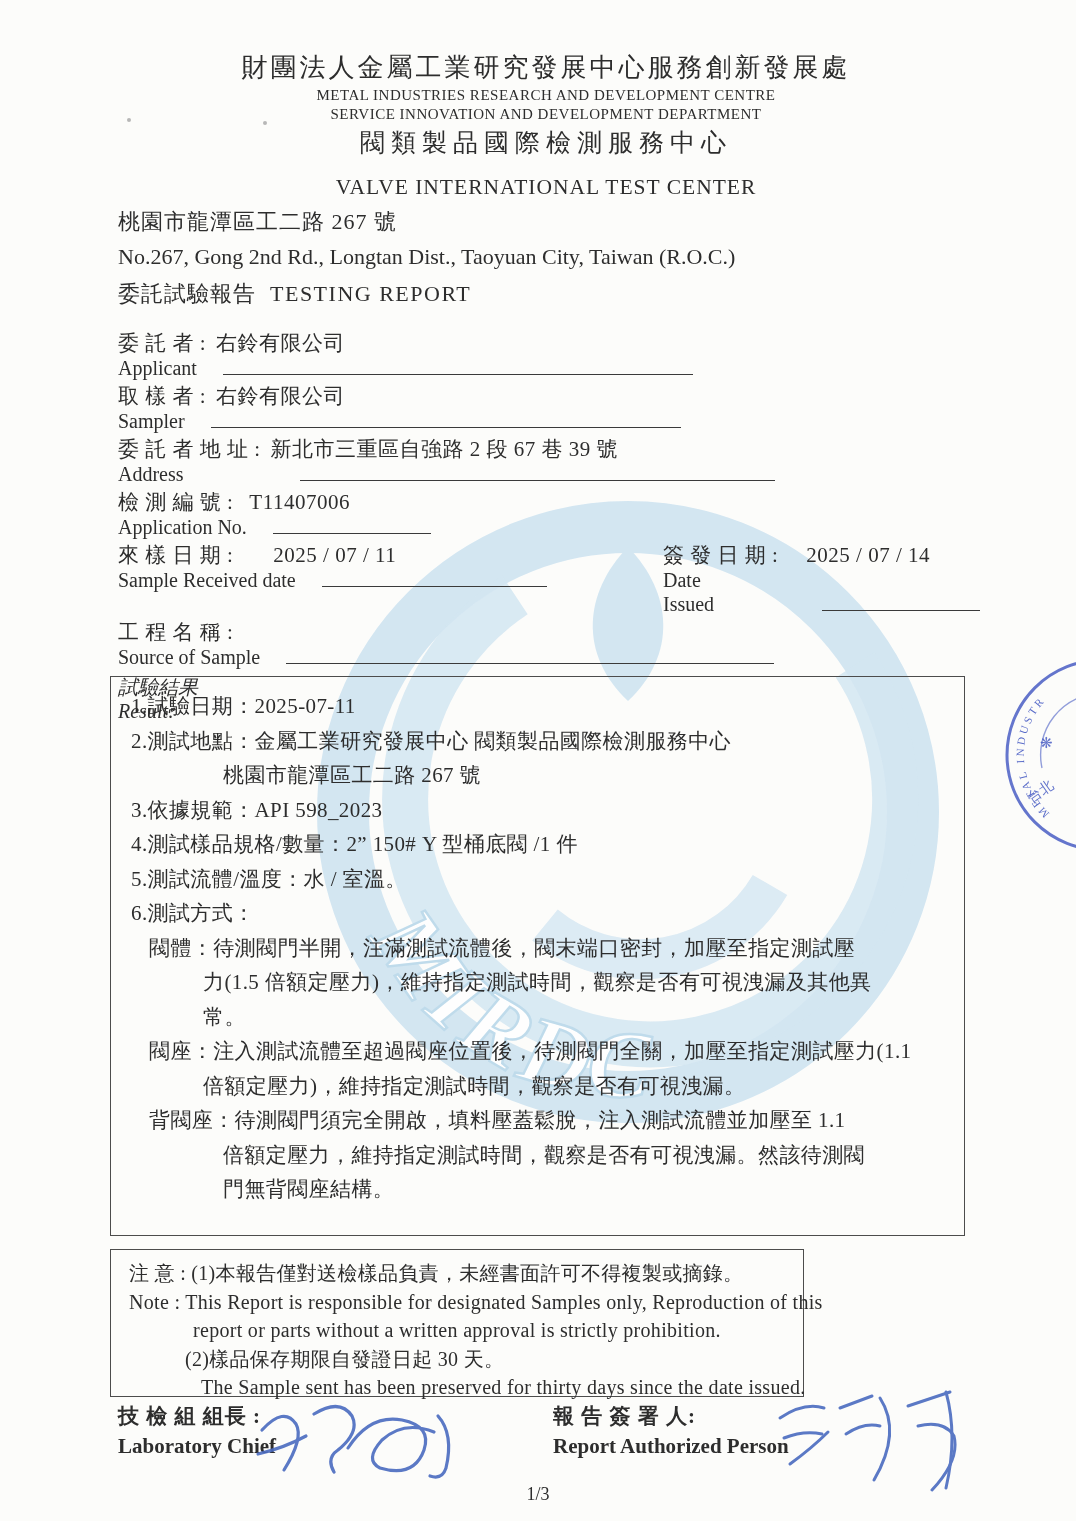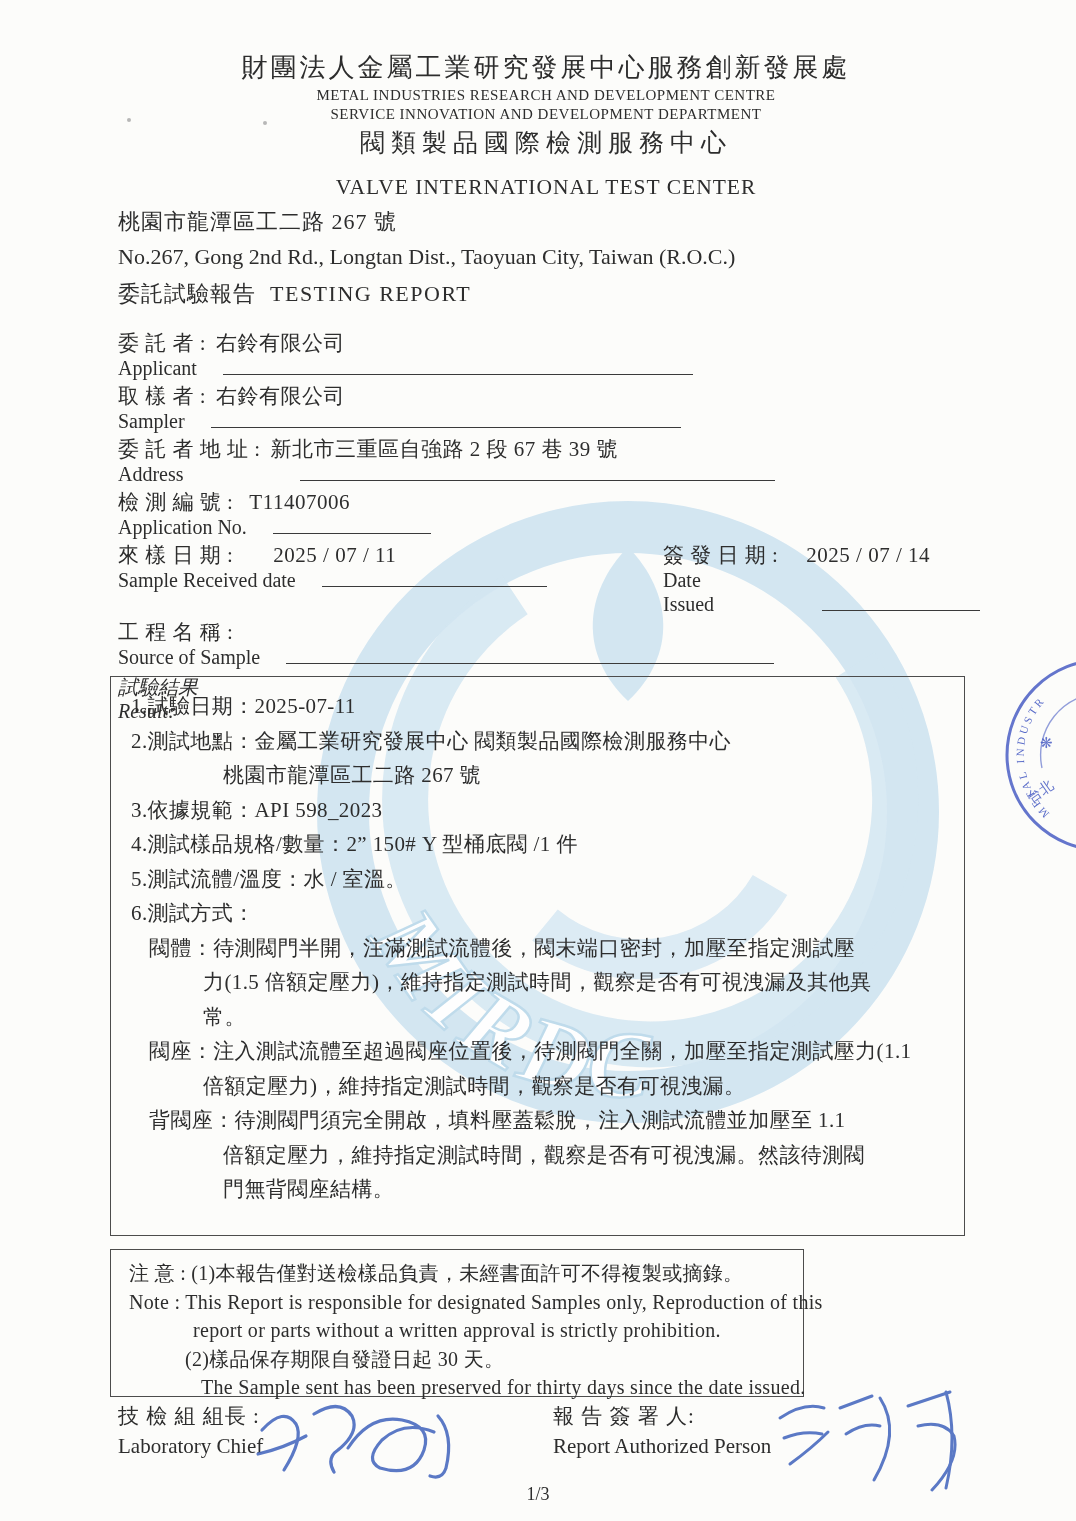--- a/index.html
+++ b/index.html
@@ -68,21 +68,21 @@
     border:1.6px solid #4c4c4c;box-sizing:border-box;
     padding:9px 12px 0 18px;
   }
   .note-box .line{font-size:20px;line-height:28.5px;letter-spacing:.3px;white-space:nowrap;}
   .note-box .line[data-indent="1"]{padding-left:56px;}
   .note-box .line[data-indent="2"]{padding-left:64px;}
   .note-box .line[data-indent="3"]{padding-left:72px;}
 
   
   .sig-row{position:absolute;left:118px;top:1403px;width:870px;display:flex;}
-  .sig-block{width:435px;flex:none;}
+  .sig-block{width:435px;flex:none;font-weight:bold;}
   .sig-block .s-zh{font-size:21px;line-height:27px;letter-spacing:1px;}
   .sig-block .s-en{font-size:21px;line-height:27px;margin-top:3px;}
   .sig-svg{position:absolute;}
 
   .page-num{position:absolute;left:0;top:1484px;width:100%;text-align:center;font-size:18px;}
 </style>
 </head>
 <body>
 
 <div class="layer wm">

